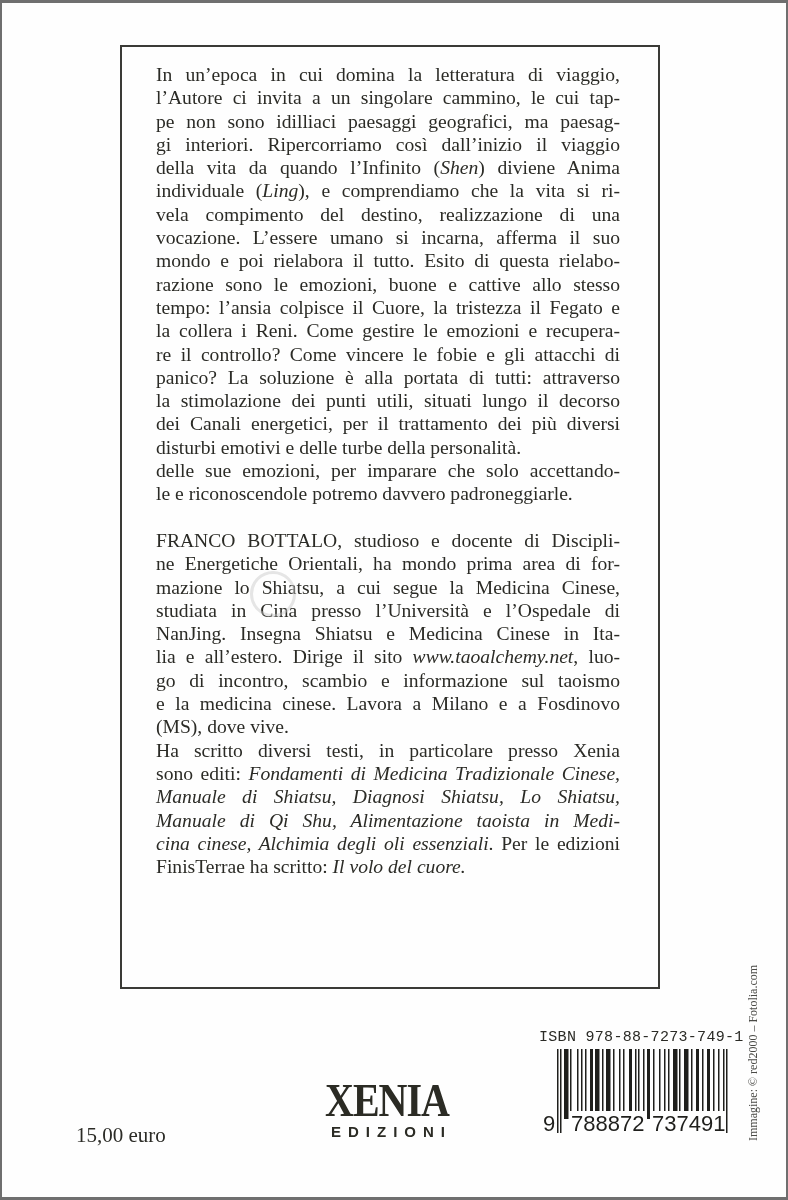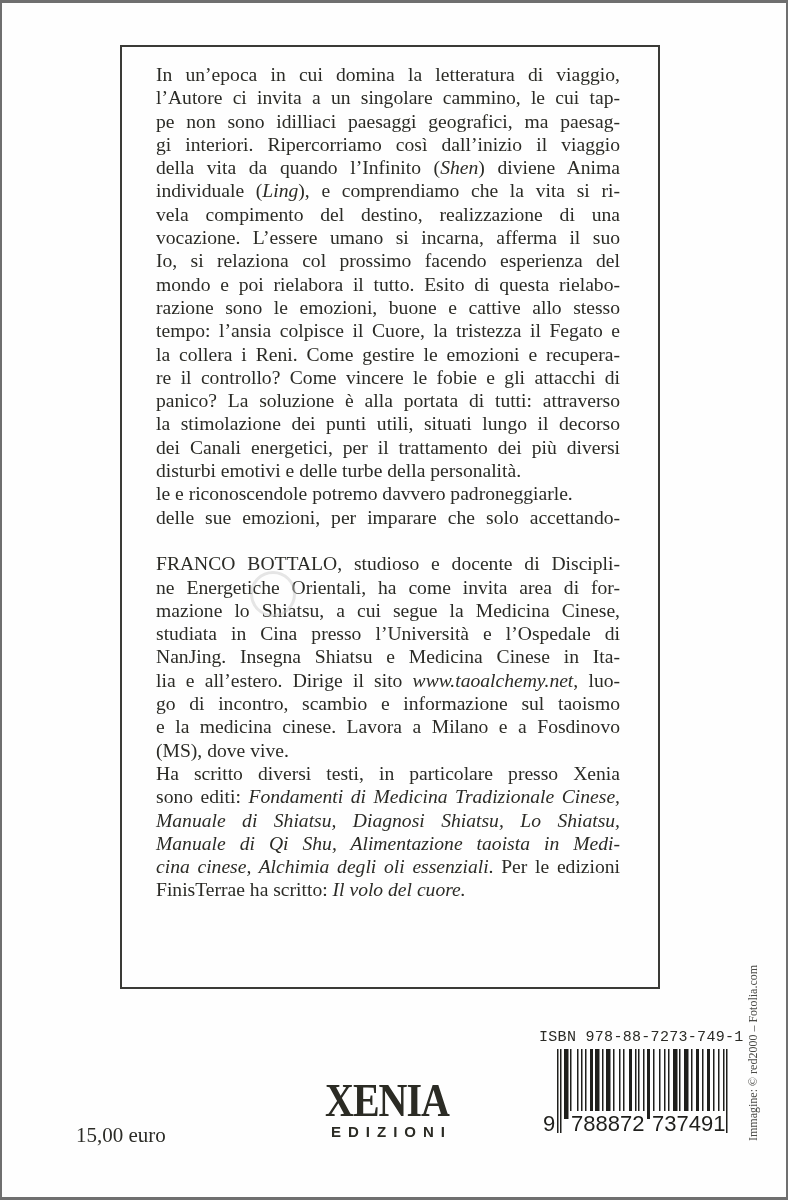--- a/index.html
+++ b/index.html
@@ -75,39 +75,38 @@
     <div class="blurb-text">
       <p>
           <span class="line">In un’epoca in cui domina la letteratura di viaggio,</span>
           <span class="line">l’Autore ci invita a un singolare cammino, le cui tap-</span>
           <span class="line">pe non sono idilliaci paesaggi geografici, ma paesag-</span>
           <span class="line">gi interiori. Ripercorriamo così dall’inizio il viaggio</span>
           <span class="line">della vita da quando l’Infinito (<i>Shen</i>) diviene Anima</span>
           <span class="line">individuale (<i>Ling</i>), e comprendiamo che la vita si ri-</span>
           <span class="line">vela compimento del destino, realizzazione di una</span>
           <span class="line">vocazione. L’essere umano si incarna, afferma il suo</span>
-          <span class="line">Io, si relaziona col prossimo facendo esperienza del</span>
           <span class="line">mondo e poi rielabora il tutto. Esito di questa rielabo-</span>
           <span class="line">razione sono le emozioni, buone e cattive allo stesso</span>
           <span class="line">tempo: l’ansia colpisce il Cuore, la tristezza il Fegato e</span>
           <span class="line">la collera i Reni. Come gestire le emozioni e recupera-</span>
           <span class="line">re il controllo? Come vincere le fobie e gli attacchi di</span>
           <span class="line">panico? La soluzione è alla portata di tutti: attraverso</span>
           <span class="line">la stimolazione dei punti utili, situati lungo il decorso</span>
           <span class="line">dei Canali energetici, per il trattamento dei più diversi</span>
           <span class="line last">disturbi emotivi e delle turbe della personalità.</span>
         </p>
       <p>
+          <span class="line">delle sue emozioni, per imparare che solo accettando-</span>
           <span class="line last">le e riconoscendole potremo davvero padroneggiarle.</span>
-          <span class="line">delle sue emozioni, per imparare che solo accettando-</span>
         </p>
       <div class="gap"></div>
       <p>
           <span class="line">FRANCO BOTTALO, studioso e docente di Discipli-</span>
-          <span class="line">ne Energetiche Orientali, ha come invita area di for-</span>
+          <span class="line">ne Energetiche Orientali, ha mondo prima area di for-</span>
           <span class="line">mazione lo Shiatsu, a cui segue la Medicina Cinese,</span>
           <span class="line">studiata in Cina presso l’Università e l’Ospedale di</span>
           <span class="line">NanJing. Insegna Shiatsu e Medicina Cinese in Ita-</span>
           <span class="line">lia e all’estero. Dirige il sito <i>www.taoalchemy.net</i>, luo-</span>
           <span class="line">go di incontro, scambio e informazione sul taoismo</span>
           <span class="line">e la medicina cinese. Lavora a Milano e a Fosdinovo</span>
           <span class="line last">(MS), dove vive.</span>
         </p>
       <p>
           <span class="line">Ha scritto diversi testi, in particolare presso Xenia</span>

